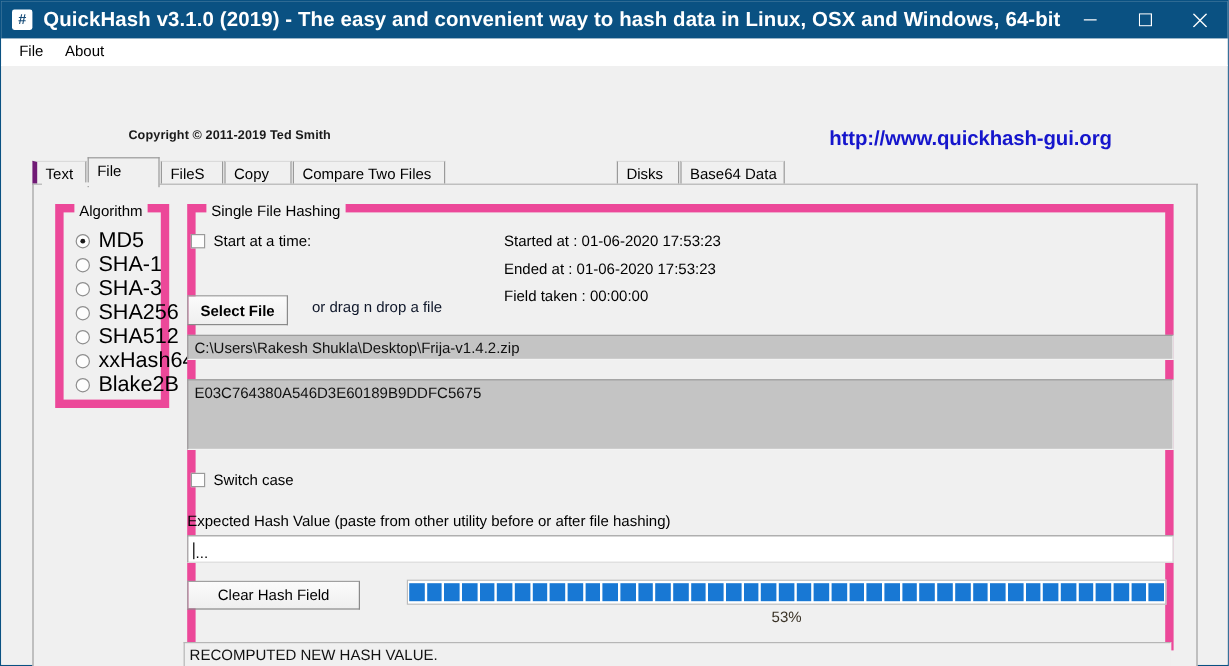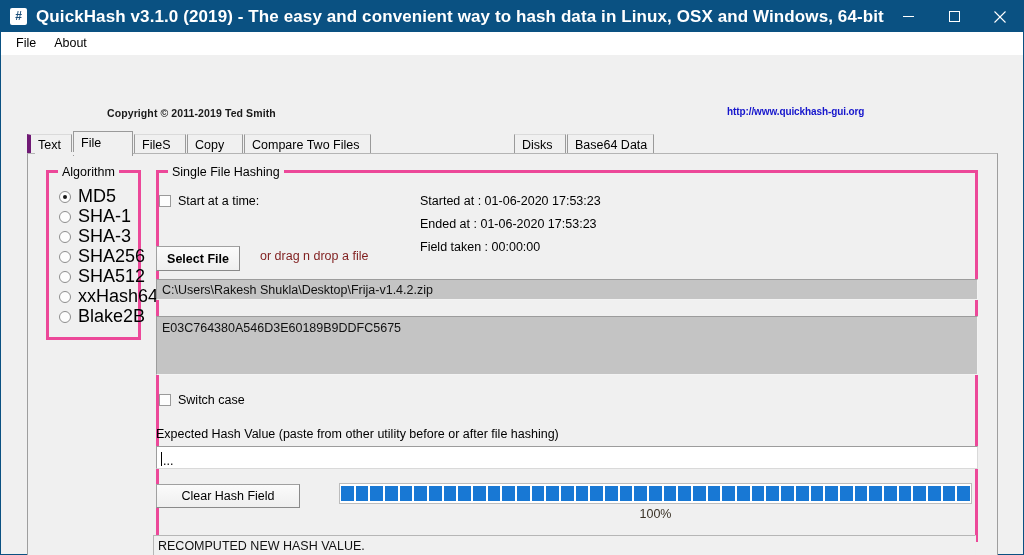--- a/index.html
+++ b/index.html
@@ -102,23 +102,23 @@
     position: absolute;
     left: 106px;
     top: 52px;
     font-size: 10.5px;
     font-weight: bold;
     color: #1a1a1a;
     letter-spacing: 0.1px;
   }
   .weburl {
     position: absolute;
-    left: 726px;
+    left: 690px;
     top: 51px;
-    font-size: 10px;
+    font-size: 17px;
     font-weight: bold;
     color: #1515cc;
     letter-spacing: -0.1px;
   }
 
   
   .tabstrip {
     position: absolute;
     left: 26px;
     top: 76px;
@@ -171,21 +171,21 @@
     width: 78px;
     height: 3px;
     background: #f0f0f0;
     z-index: 4;
   }
 
   
   .groupbox {
     position: absolute;
     box-sizing: border-box;
-    border: 3px solid #ec4899;
+    border: 7px solid #ec4899;
     background: transparent;
   }
   .groupbox > .gb-title {
     position: absolute;
     top: -8px;
     left: 9px;
     background: #f0f0f0;
     padding: 0 4px;
     font-size: 12.5px;
     color: #000;
@@ -263,21 +263,21 @@
     justify-content: center;
     white-space: nowrap;
   }
   #select-file-btn { left: 155px; top: 191px; width: 84px; height: 25px; font-weight: bold; }
   #clear-hash-btn { left: 155px; top: 429px; width: 144px; height: 24px; }
 
   .dragdrop {
     position: absolute;
     left: 259px; top: 194px;
     font-size: 12.5px;
-    color: #7f1d1d;
+    color: #0f172a;
     text-align: right;
   }
 
   
   .ro-field {
     position: absolute;
     box-sizing: border-box;
     background: #c4c4c4;
     border: 1px solid #f3f3f3;
     border-top-color: #9c9c9c;
@@ -525,18 +525,18 @@
         <div class="seg" style="background: rgb(24, 120, 212);"></div>
         <div class="seg" style="background: rgb(24, 120, 212);"></div>
         <div class="seg" style="background: rgb(24, 120, 212);"></div>
         <div class="seg" style="background: rgb(24, 120, 212);"></div>
         <div class="seg" style="background: rgb(24, 120, 212);"></div>
         <div class="seg" style="background: rgb(24, 120, 212);"></div>
         <div class="seg" style="background: rgb(24, 120, 212);"></div>
         <div class="seg" style="background: rgb(24, 120, 212);"></div>
         <div class="seg" style="background: rgb(24, 120, 212);"></div>
       </div>
-    <div class="progress-pct">100%</div>
+    <div class="progress-pct">53%</div>
 
     <div class="status-strip">RECOMPUTED NEW HASH VALUE.</div>
 
   </div>
 </div>
 
 </body></html>

